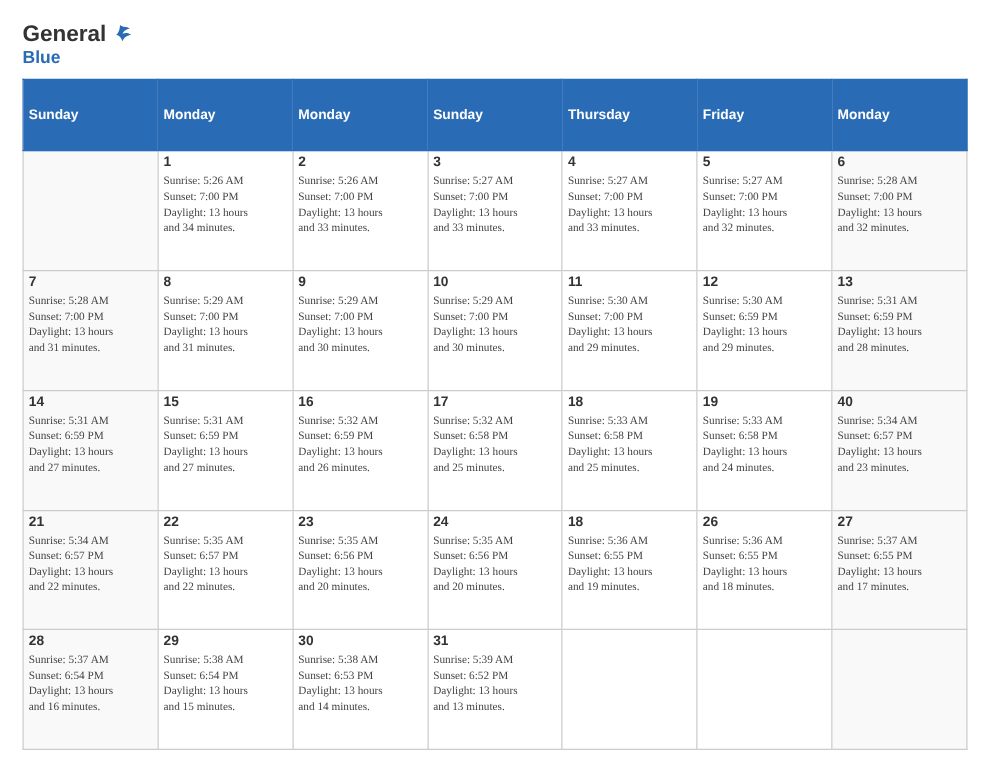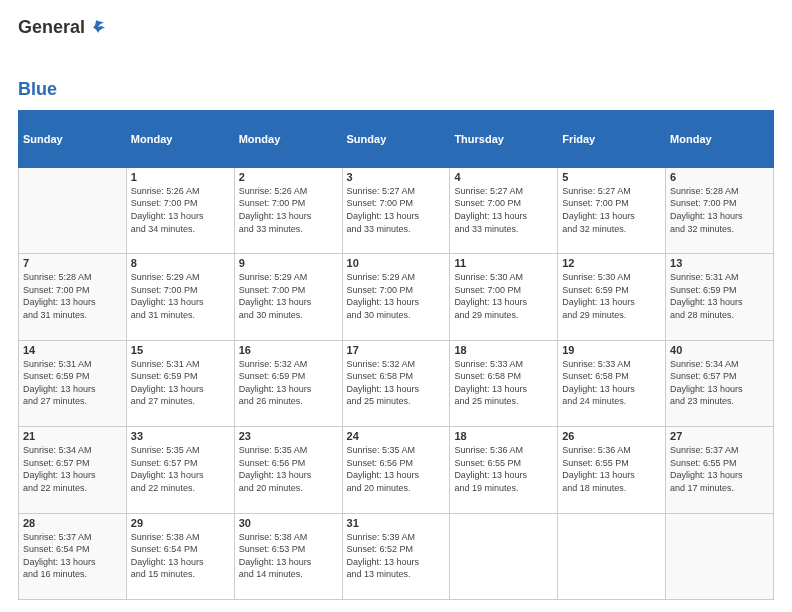--- a/index.html
+++ b/index.html
@@ -75,39 +75,40 @@
       font-size: 11px;
       font-weight: bold;
       color: #333;
       display: block;
       margin-bottom: 2px;
     }
     .day-info {
       font-size: 9px;
       color: #444;
       line-height: 1.4;
+      font-family: Liberation Serif, serif;
     }
     .empty-cell {
       background: #fafafa;
     }
   </style>
 </head>
 <body>
 
 <div class="page">
   <div class="header">
     <div class="logo">
       <div>
         <div style="display:flex;">
           <span style="font-size:18px;font-weight:bold;color:#333;line-height:1.1;">General</span>
           <svg width="20" height="20" viewBox="0 0 20 20" style="margin:0 1px;">
             <path d="M10 2 C12 4, 16 3, 18 5 C15 5, 13 7, 12 9 C14 8, 17 8, 19 10 C16 10, 13 12, 12 15 C11 12, 9 10, 7 10 C9 8, 10 5, 10 2Z" fill="#2a6bb5"></path>
           </svg>
         </div>
-        <span style="font-size:18px;font-weight:bold;color:#2a6bb5;display:block;line-height:1.1;margin-top:42px;">Blue</span>
+        <span style="font-size:14px;font-weight:bold;color:#2a6bb5;display:block;line-height:1.1;">Blue</span>
       </div>
     </div>
     <div class="title-block">
       <div class="month-title"></div>
       <div class="location-title"></div>
     </div>
   </div>
 
   <table class="calendar-table">
     <thead>
@@ -271,21 +272,21 @@
         </tr>
         <tr>
           <td>
             <span class="day-num">21</span>
             <div class="day-info" style="white-space: pre-line;">Sunrise: 5:34 AM
 Sunset: 6:57 PM
 Daylight: 13 hours
 and 22 minutes.</div>
           </td>
           <td>
-            <span class="day-num">33</span>
+            <span class="day-num">22</span>
             <div class="day-info" style="white-space: pre-line;">Sunrise: 5:35 AM
 Sunset: 6:57 PM
 Daylight: 13 hours
 and 22 minutes.</div>
           </td>
           <td>
             <span class="day-num">23</span>
             <div class="day-info" style="white-space: pre-line;">Sunrise: 5:35 AM
 Sunset: 6:56 PM
 Daylight: 13 hours

